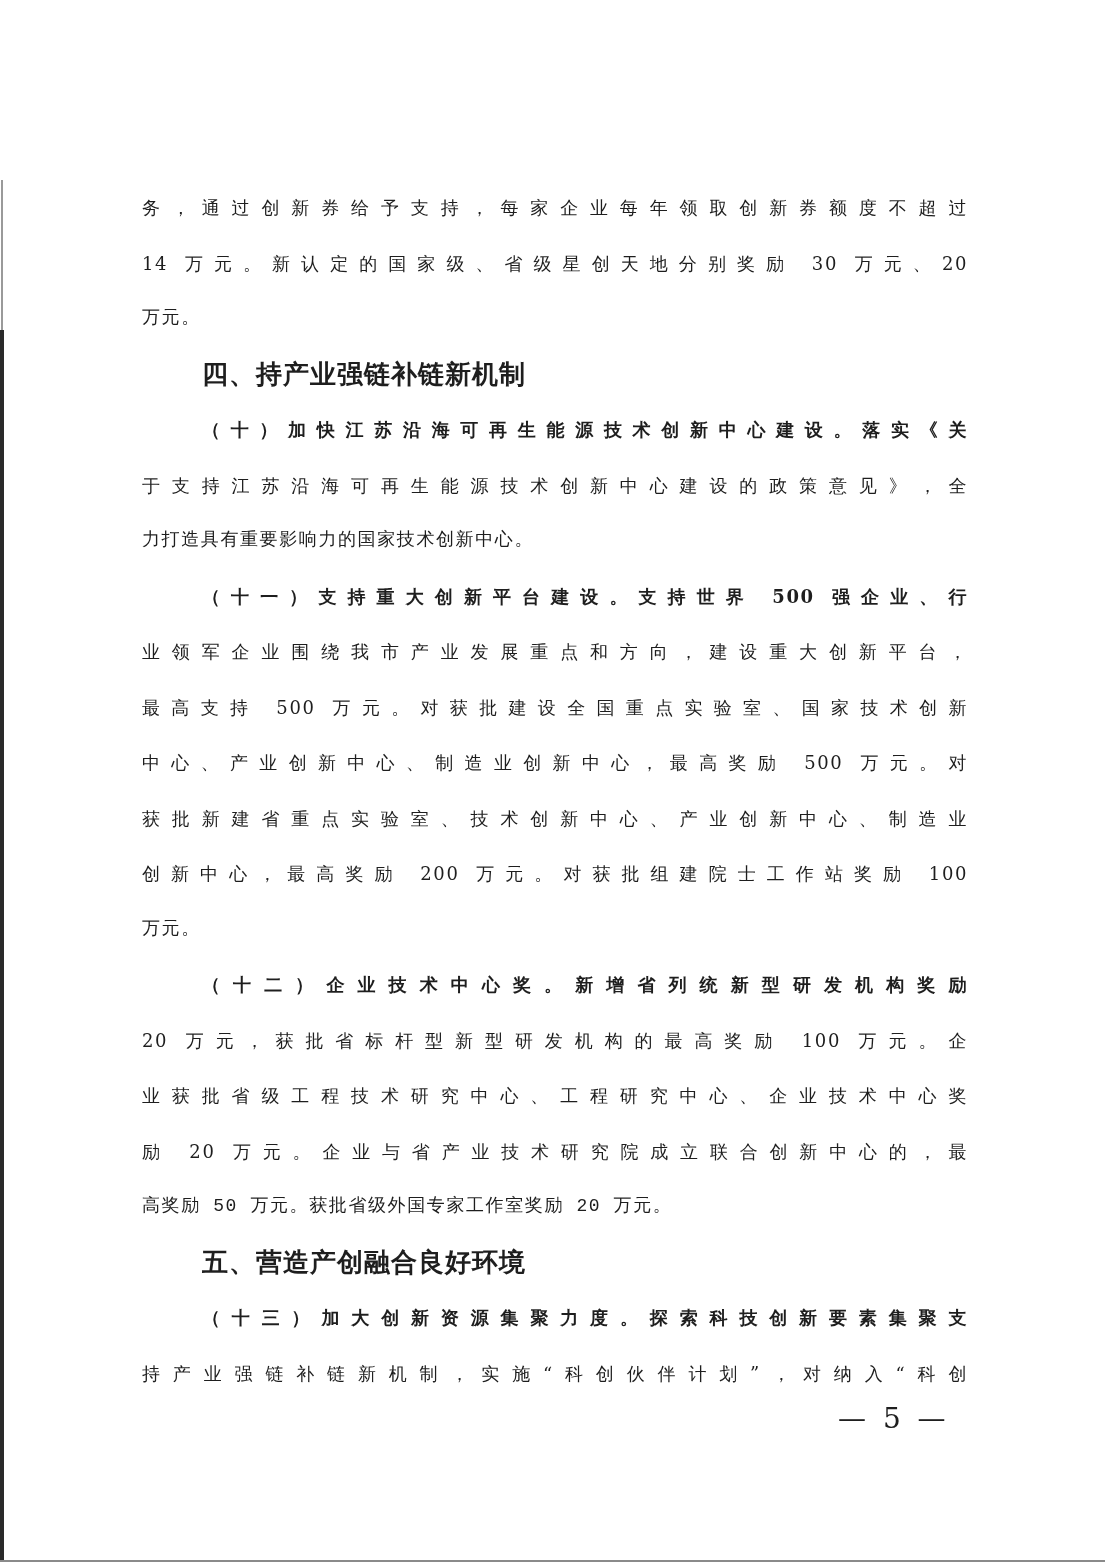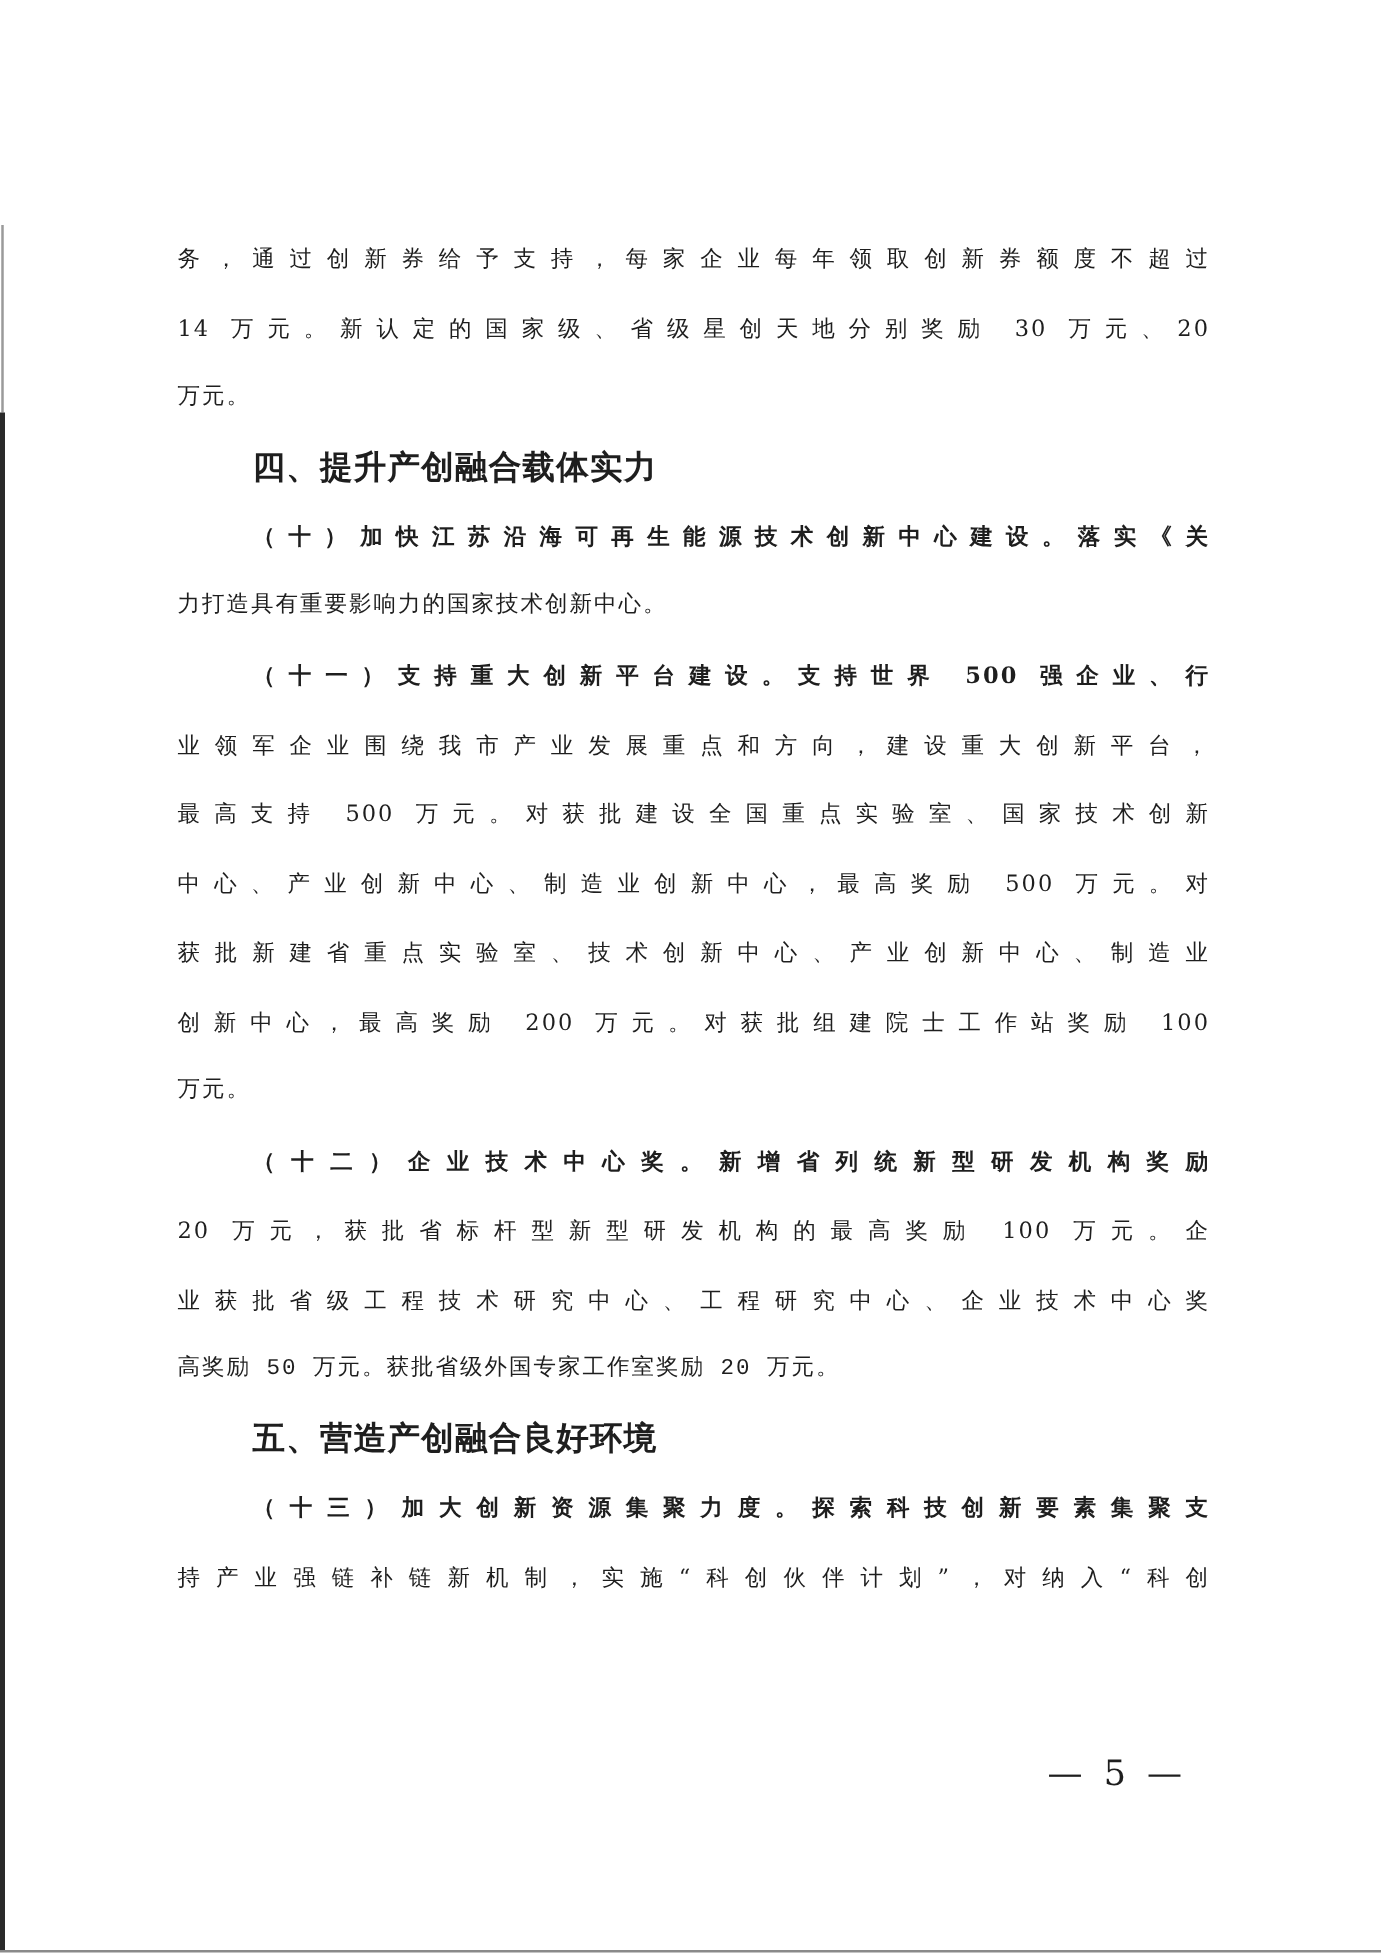--- a/index.html
+++ b/index.html
@@ -65,41 +65,43 @@
 <div class="scan-edge-bottom"></div>
 
 <div class="page-body">
 
   <div>
     <span class="line">务，通过创新券给予支持，每家企业每年领取创新券额度不超过</span>
     <span class="line">14 万元。新认定的国家级、省级星创天地分别奖励 30 万元、20</span>
     <span class="line last">万元。</span>
   </div>
 
-  <div class="heading">四、提升产创融合载体实力</div>
+  <div class="heading">四、持产业强链补链新机制</div>
 
   <div>
     <span class="line indent">（十）加快江苏沿海可再生能源技术创新中心建设。落实《关</span>
+    <span class="line">于支持江苏沿海可再生能源技术创新中心建设的政策意见》，全</span>
     <span class="line last">力打造具有重要影响力的国家技术创新中心。</span>
   </div>
 
   <div>
     <span class="line indent">（十一）支持重大创新平台建设。支持世界 500 强企业、行</span>
     <span class="line">业领军企业围绕我市产业发展重点和方向，建设重大创新平台，</span>
     <span class="line">最高支持 500 万元。对获批建设全国重点实验室、国家技术创新</span>
     <span class="line">中心、产业创新中心、制造业创新中心，最高奖励 500 万元。对</span>
     <span class="line">获批新建省重点实验室、技术创新中心、产业创新中心、制造业</span>
     <span class="line">创新中心，最高奖励 200 万元。对获批组建院士工作站奖励 100</span>
     <span class="line last">万元。</span>
   </div>
 
   <div>
     <span class="line indent">（十二）企业技术中心奖。新增省列统新型研发机构奖励</span>
     <span class="line">20 万元，获批省标杆型新型研发机构的最高奖励 100 万元。企</span>
     <span class="line">业获批省级工程技术研究中心、工程研究中心、企业技术中心奖</span>
+    <span class="line">励 20 万元。企业与省产业技术研究院成立联合创新中心的，最</span>
     <span class="line last">高奖励 50 万元。获批省级外国专家工作室奖励 20 万元。</span>
   </div>
 
   <div class="heading">五、营造产创融合良好环境</div>
 
   <div>
     <span class="line indent">（十三）加大创新资源集聚力度。探索科技创新要素集聚支</span>
     <span class="line">持产业强链补链新机制，实施“科创伙伴计划”，对纳入“科创</span>
   </div>
 

